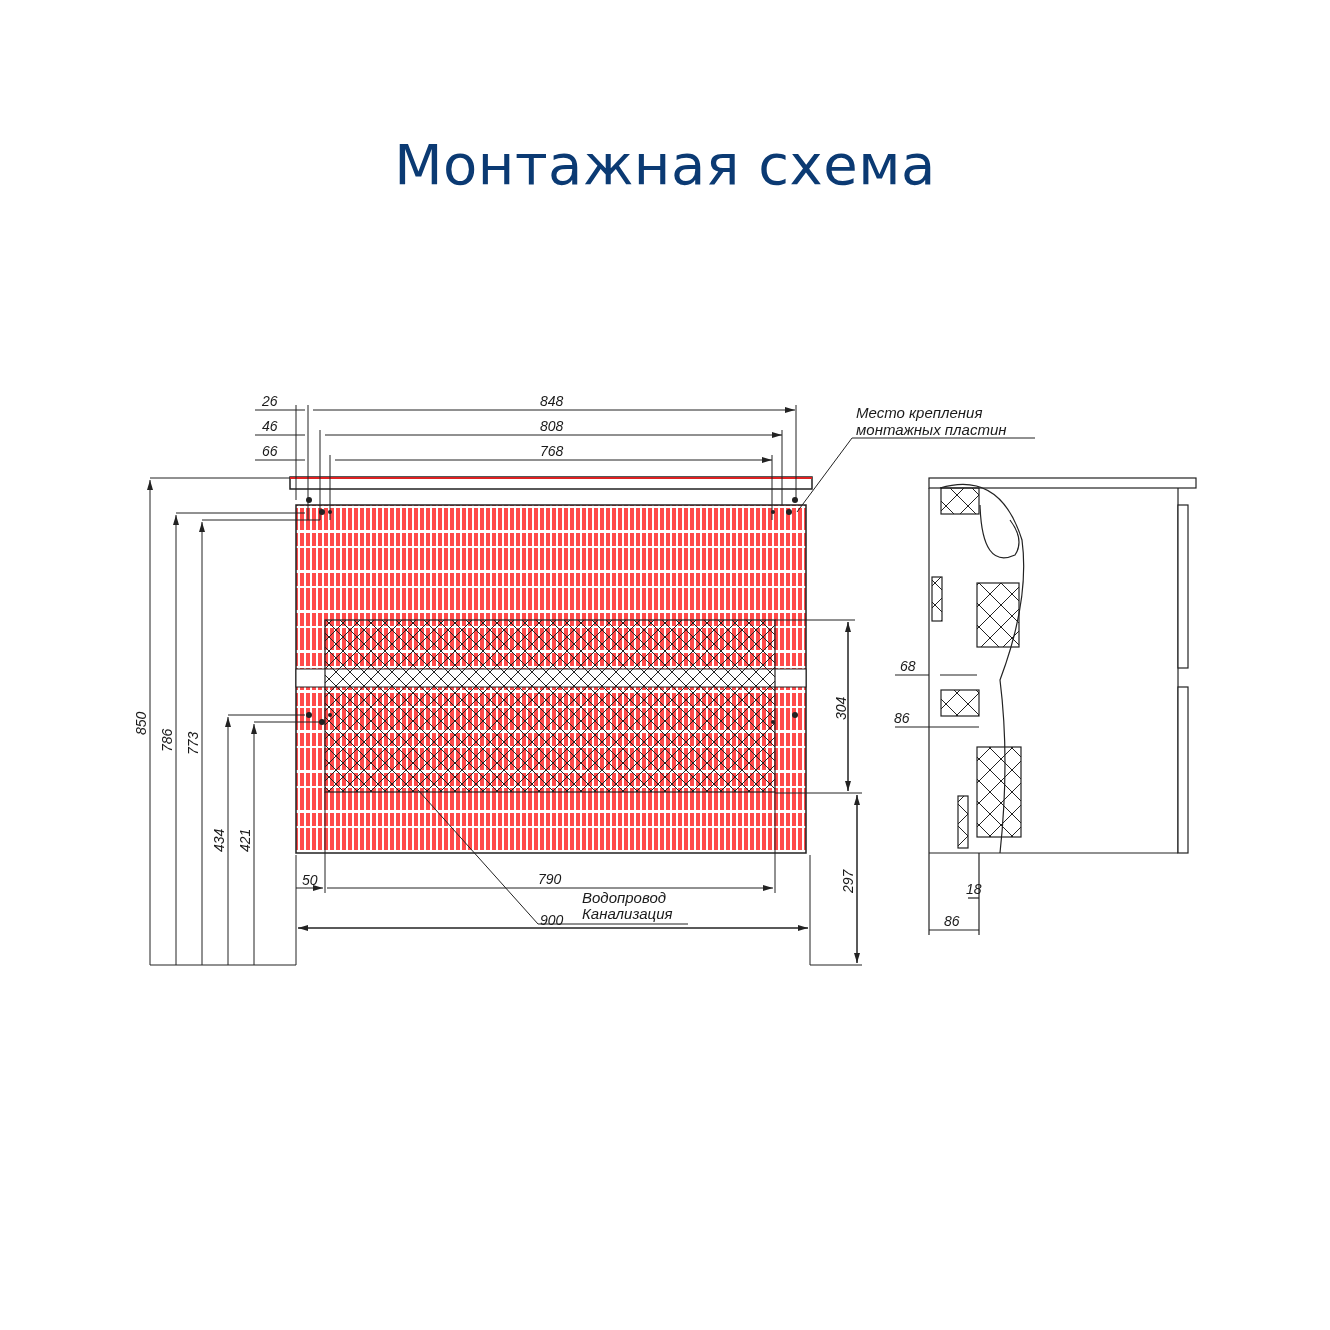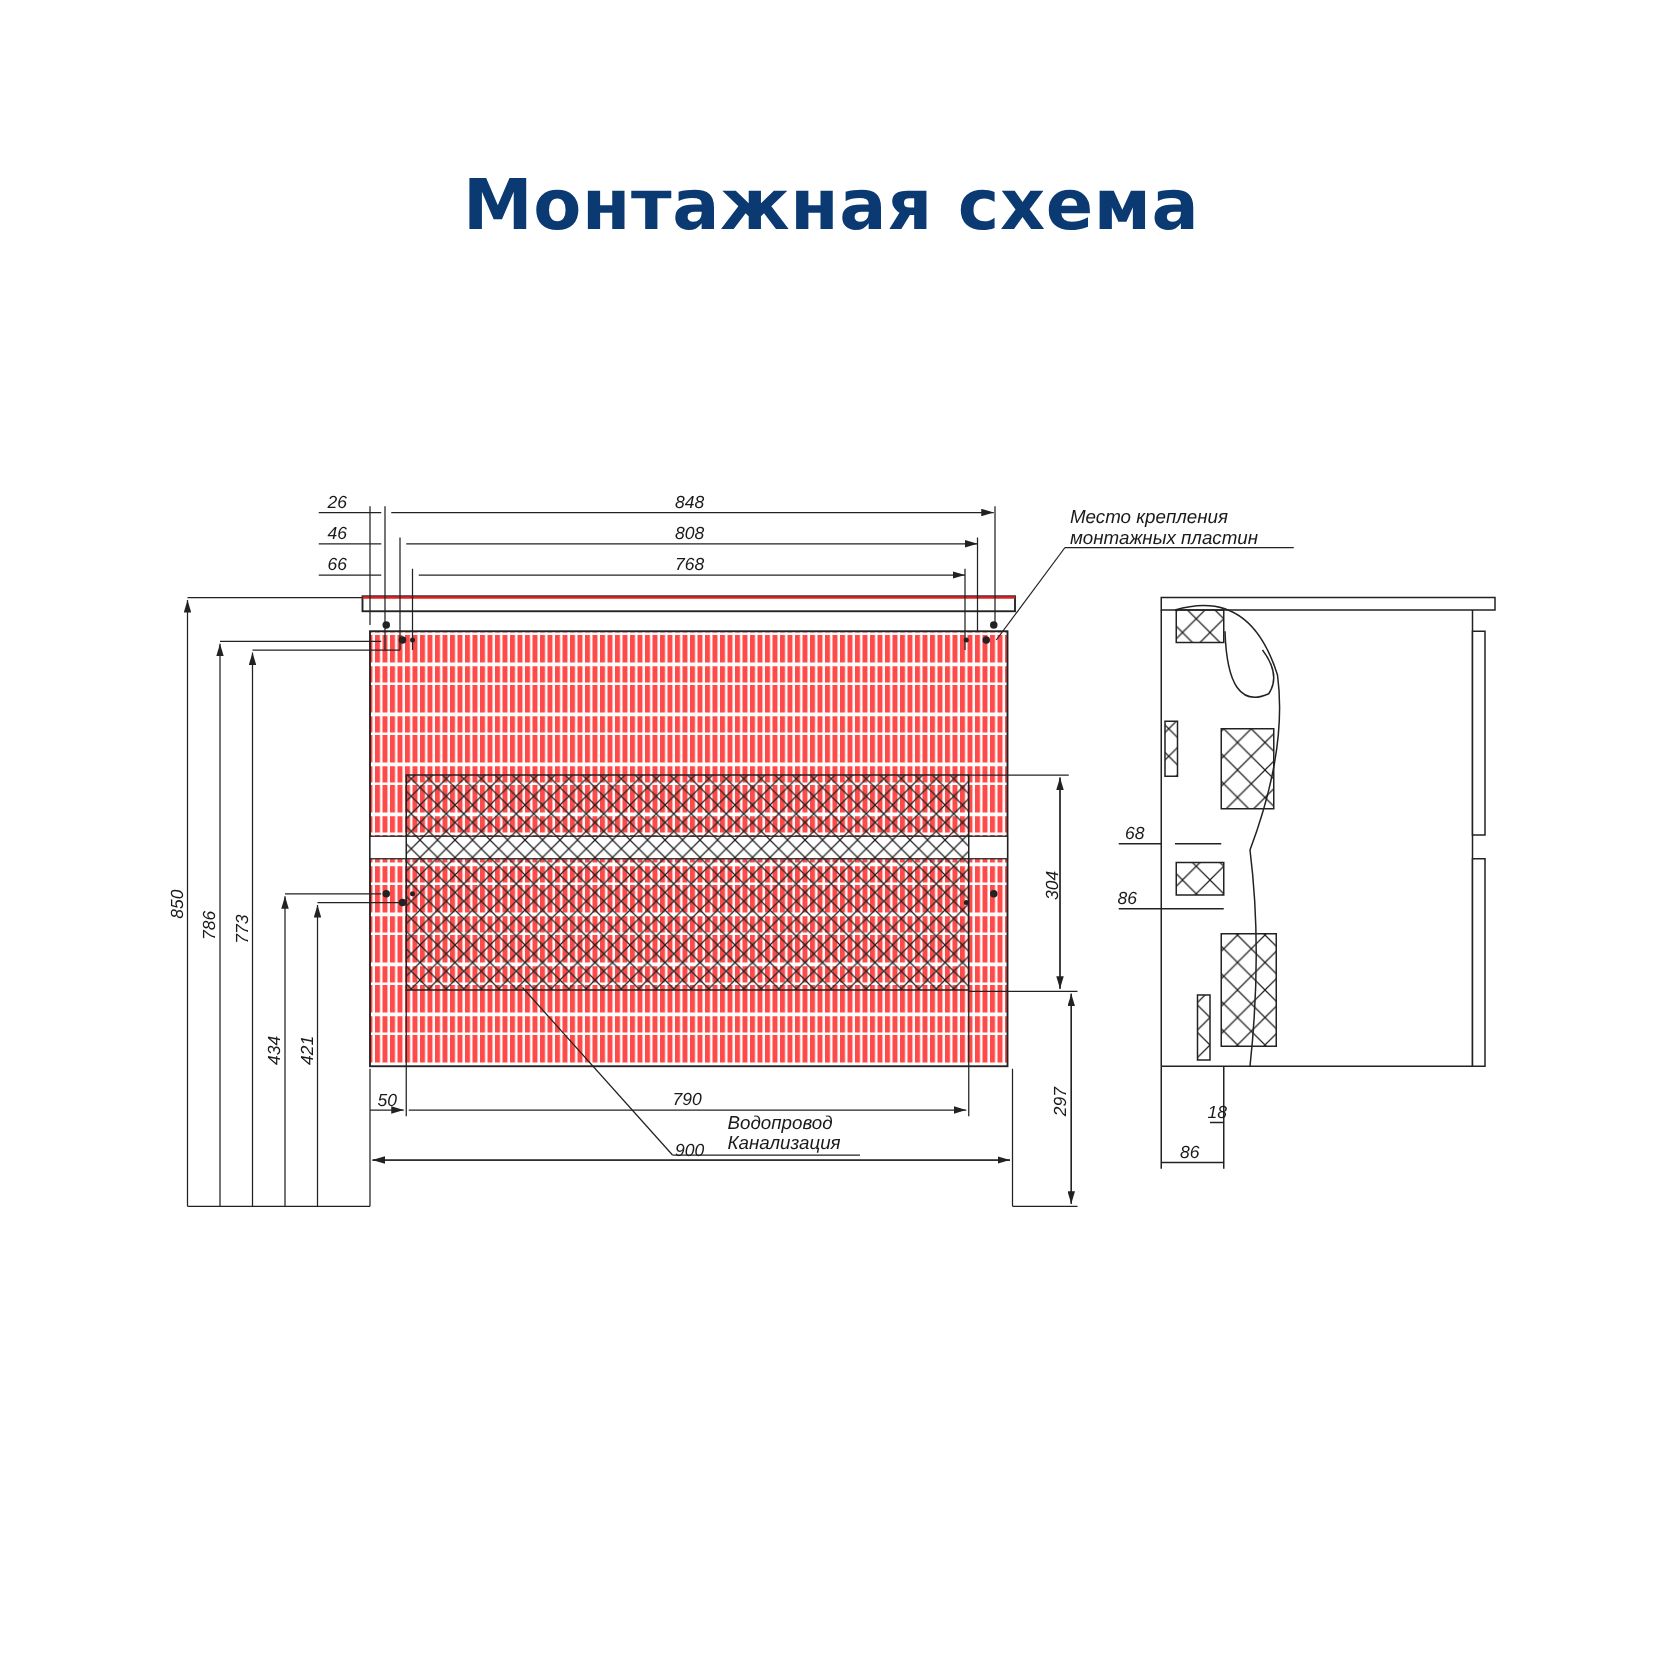--- a/index.html
+++ b/index.html
@@ -1,17 +1,17 @@
 <!DOCTYPE html>
 <html><head>
 <meta charset="utf-8">
 <style>
   html, body { margin:0; padding:0; background:#ffffff; }
   body { width:1330px; height:1330px; position:relative; overflow:hidden; font-family:"Liberation Sans", sans-serif; }
-  .title { position:absolute; left:0; top:132px; width:1330px; text-align:center; font-family:"DejaVu Sans", sans-serif; font-weight:bold; font-size:56px; color:#0b3a73; letter-spacing:0.5px; }
+  .title { position:absolute; left:0; top:132px; width:1330px; text-align:center; font-family:"DejaVu Sans", sans-serif; font-weight:normal; font-size:56px; color:#0b3a73; letter-spacing:0.5px; }
   svg { position:absolute; left:0; top:0; }
   .dim { font-family:"Liberation Sans", sans-serif; font-style:italic; font-size:14px; fill:#1a1a1a; }
   .lbl { font-family:"Liberation Sans", sans-serif; font-style:italic; font-size:15px; fill:#1a1a1a; }
 </style>
 </head>
 <body>
 
 <div class="title">Монтажная схема</div>
 
 <svg width="1330" height="1330" viewBox="0 0 1330 1330">

